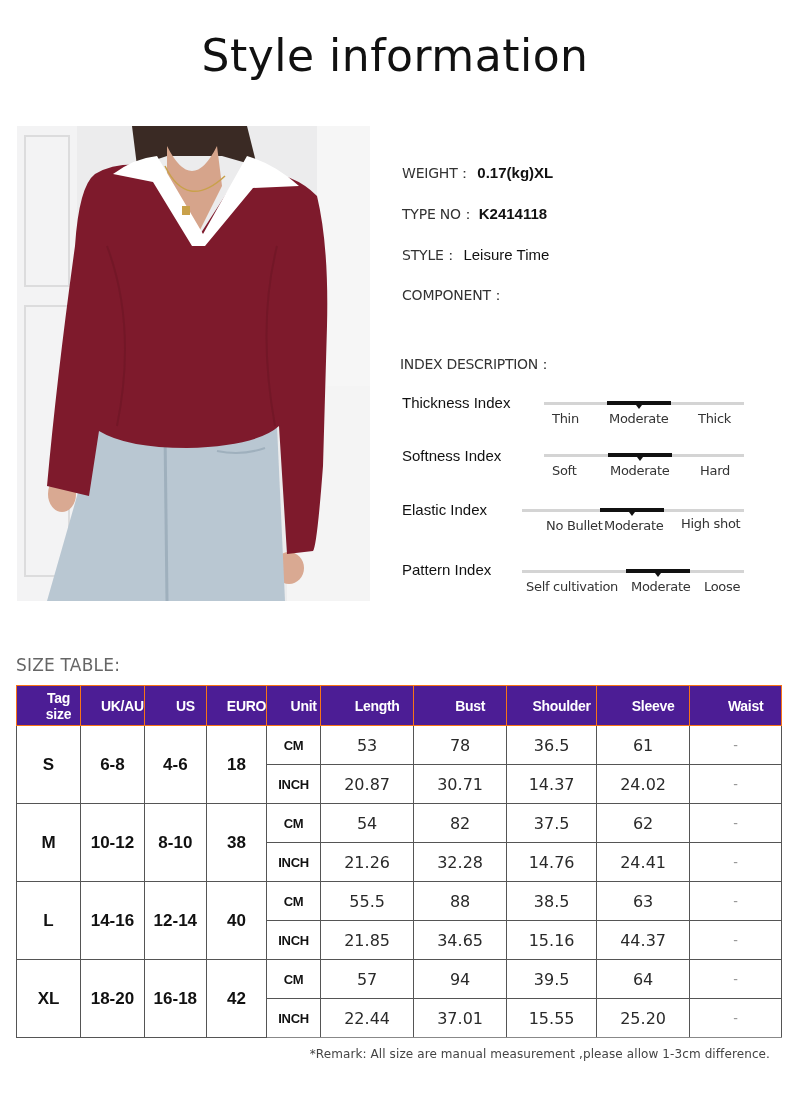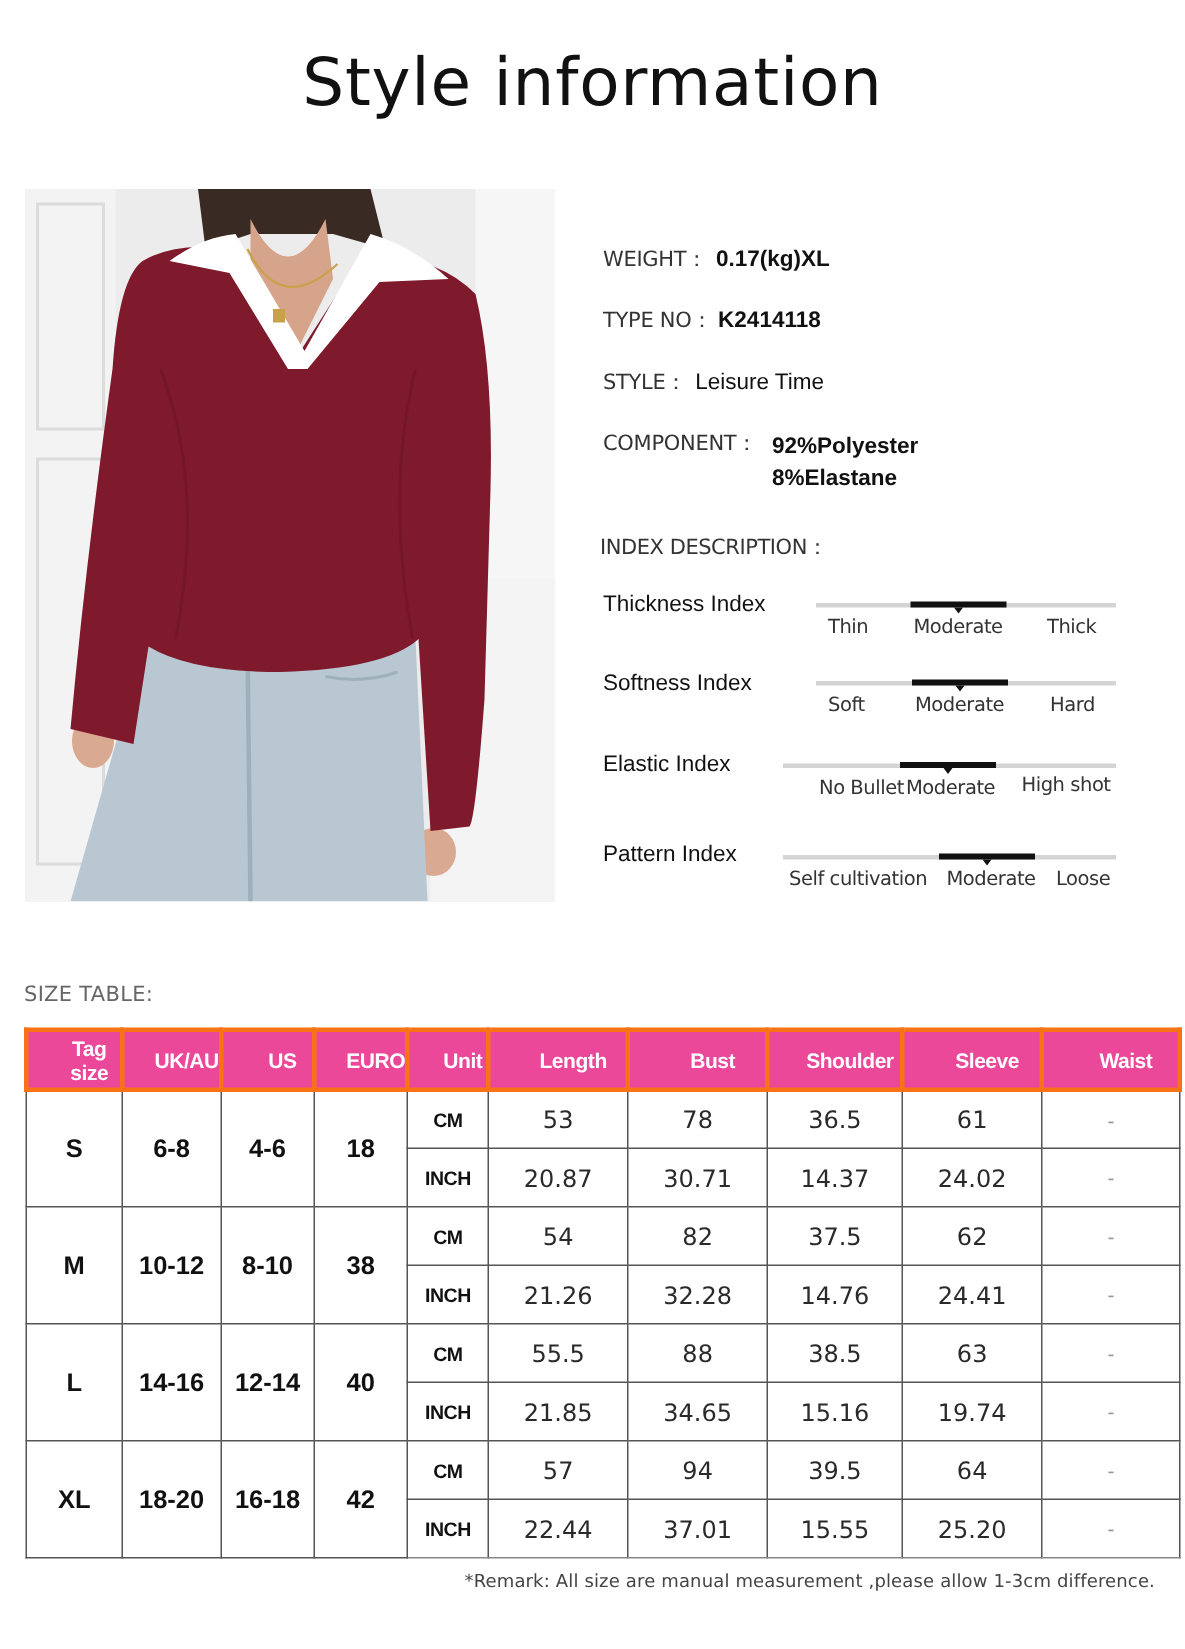--- a/index.html
+++ b/index.html
@@ -22,25 +22,25 @@
   .index-title { position: absolute; left: 400px; top: 356px; font-family: "DejaVu Sans", sans-serif; font-size: 14px; color: #333; letter-spacing: -0.3px; }
 
   .index-row { position: absolute; left: 402px; width: 345px; height: 40px; }
   .index-name { position: absolute; left: 0; top: 0; font-size: 15px; color: #111; }
   .index-track { position: absolute; height: 3px; background: #d4d4d4; }
   .index-marker { position: absolute; height: 4px; background: #111; top: -1px; }
   .index-marker::after { content: ""; position: absolute; left: 50%; bottom: -4px; margin-left: -3px;
     border-left: 3px solid transparent; border-right: 3px solid transparent; border-top: 4px solid #111; }
   .index-level { position: absolute; font-size: 13px; color: #333; white-space: nowrap; font-family: "DejaVu Sans", sans-serif; letter-spacing: -0.3px; }
 
-  .size-label { position: absolute; left: 16px; top: 655px; font-family: "DejaVu Sans", sans-serif; font-size: 14px; color: #666; letter-spacing: 0.2px; }
+  .size-label { position: absolute; left: 16px; top: 655px; font-family: "DejaVu Sans", sans-serif; font-size: 17px; color: #666; letter-spacing: 0.2px; }
 
   
   table.size-table { position: absolute; left: 16px; top: 685px; border-collapse: collapse; table-layout: fixed; }
-  .size-table th { background: #ec4899; color: #fff; font-weight: bold; font-size: 14px; height: 40px; border: 3px solid #f97316; text-align: center; letter-spacing: -0.3px; padding-left: 20px; }
+  .size-table th { background: #4c1d95; color: #fff; font-weight: bold; font-size: 14px; height: 40px; border: 1px solid #f97316; text-align: center; letter-spacing: -0.3px; padding-left: 20px; }
   .size-table td { border: 1px solid #555; text-align: center; height: 39px; font-size: 17px; color: #222; }
   .size-table td.bold { font-weight: bold; font-size: 17px; color: #111; }
   .size-table td.unit { font-weight: bold; font-size: 13px; color: #111; letter-spacing: -0.3px; }
   .size-table td.num { font-family: "DejaVu Sans", sans-serif; font-size: 16px; color: #2a2a2a; font-weight: normal; }
   .size-table td.dash { color: #999; font-size: 14px; }
   .size-table tr:last-child td { border-bottom: 1px solid #888; }
 
   .remark { position: absolute; right: 20px; top: 1047px; font-family: "DejaVu Sans", sans-serif; font-size: 12px; color: #444; letter-spacing: 0.1px; }
 </style>
 </head>
@@ -82,24 +82,21 @@
 <div class="info-row" style="top:164px;">
   <span class="info-label">WEIGHT：</span><span class="info-value" style="margin-left:6px;margin-top:32px;">0.17(kg)XL</span>
 </div>
 <div class="info-row" style="top:205px;">
   <span class="info-label">TYPE NO：</span><span class="info-value" style="margin-left:4px;">K2414118</span>
 </div>
 <div class="info-row" style="top:246px;text-align:center;">
   <span class="info-label">STYLE：</span><span class="info-value" style="margin-left:6px; font-weight:normal; color:#111;">Leisure Time</span>
 </div>
 <div class="info-row" style="top:287px;">
-  <span class="info-label" style="display:inline-block; vertical-align:top;">COMPONENT：</span><span class="info-value-lines" style="margin-left:10px;">
-    <span class="info-value" style="display:block;">92%Polyester</span>
-    <span class="info-value" style="display:block;">8%Elastane</span>
-  </span>
+  <span class="info-label" style="display:inline-block; vertical-align:top;">COMPONENT：</span>
 </div>
 
 <div class="index-title">INDEX DESCRIPTION：</div>
 
 <div class="index-row" style="top:394px;">
   <span class="index-name">Thickness Index</span>
   <div class="index-track" style="left:142px; width:200px; top:8px;">
     <div class="index-marker" style="left:63px; width:64px;"></div>
   </div>
   <span class="index-level" style="left:150px; top:17px;">Thin</span>
@@ -220,21 +217,21 @@
       <td class="num">88</td>
       <td class="num">38.5</td>
       <td class="num">63</td>
       <td class="dash">-</td>
     </tr>
     <tr>
       <td class="unit">INCH</td>
       <td class="num">21.85</td>
       <td class="num">34.65</td>
       <td class="num">15.16</td>
-      <td class="num">19.74</td>
+      <td class="num">44.37</td>
       <td class="dash">-</td>
     </tr>
 
     <tr>
       <td rowspan="2" class="bold">XL</td>
       <td rowspan="2" class="bold">18-20</td>
       <td rowspan="2" class="bold">16-18</td>
       <td rowspan="2" class="bold">42</td>
       <td class="unit">CM</td>
       <td class="num">57</td>

